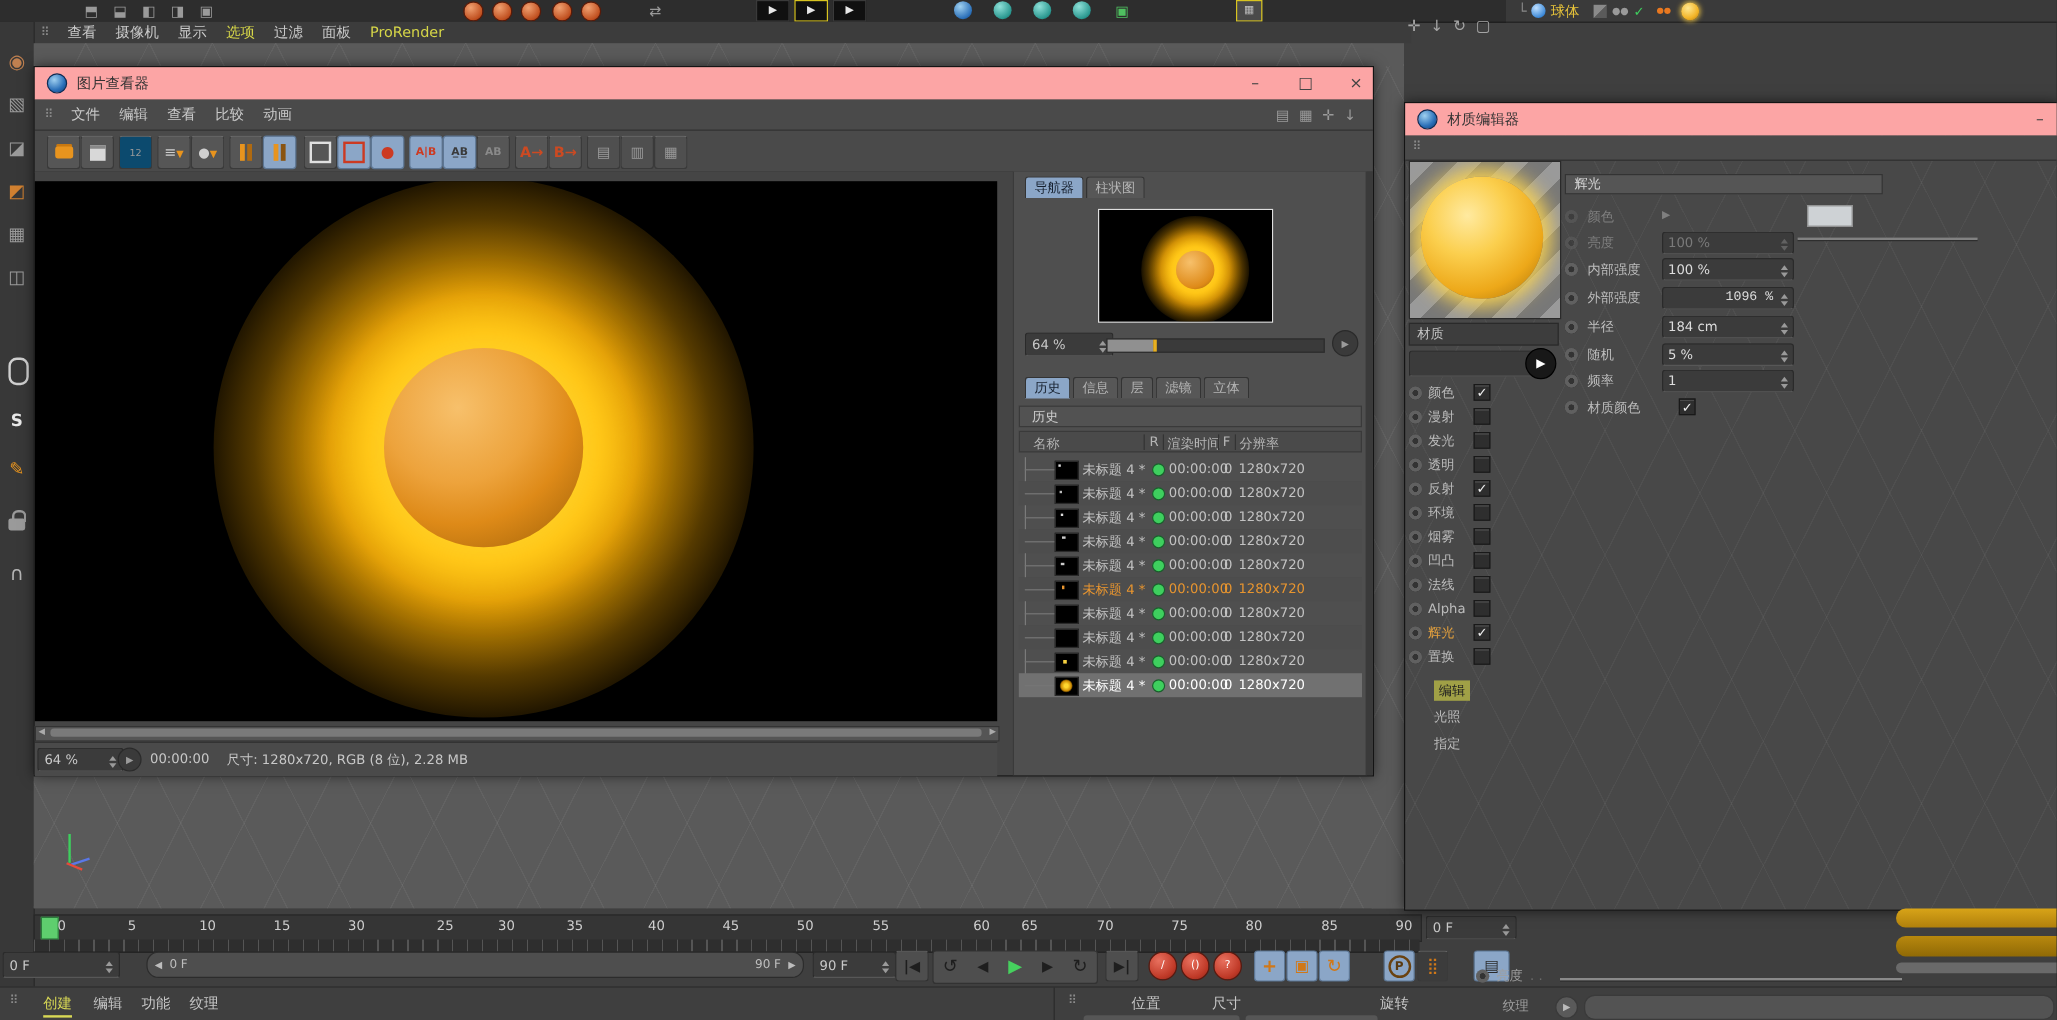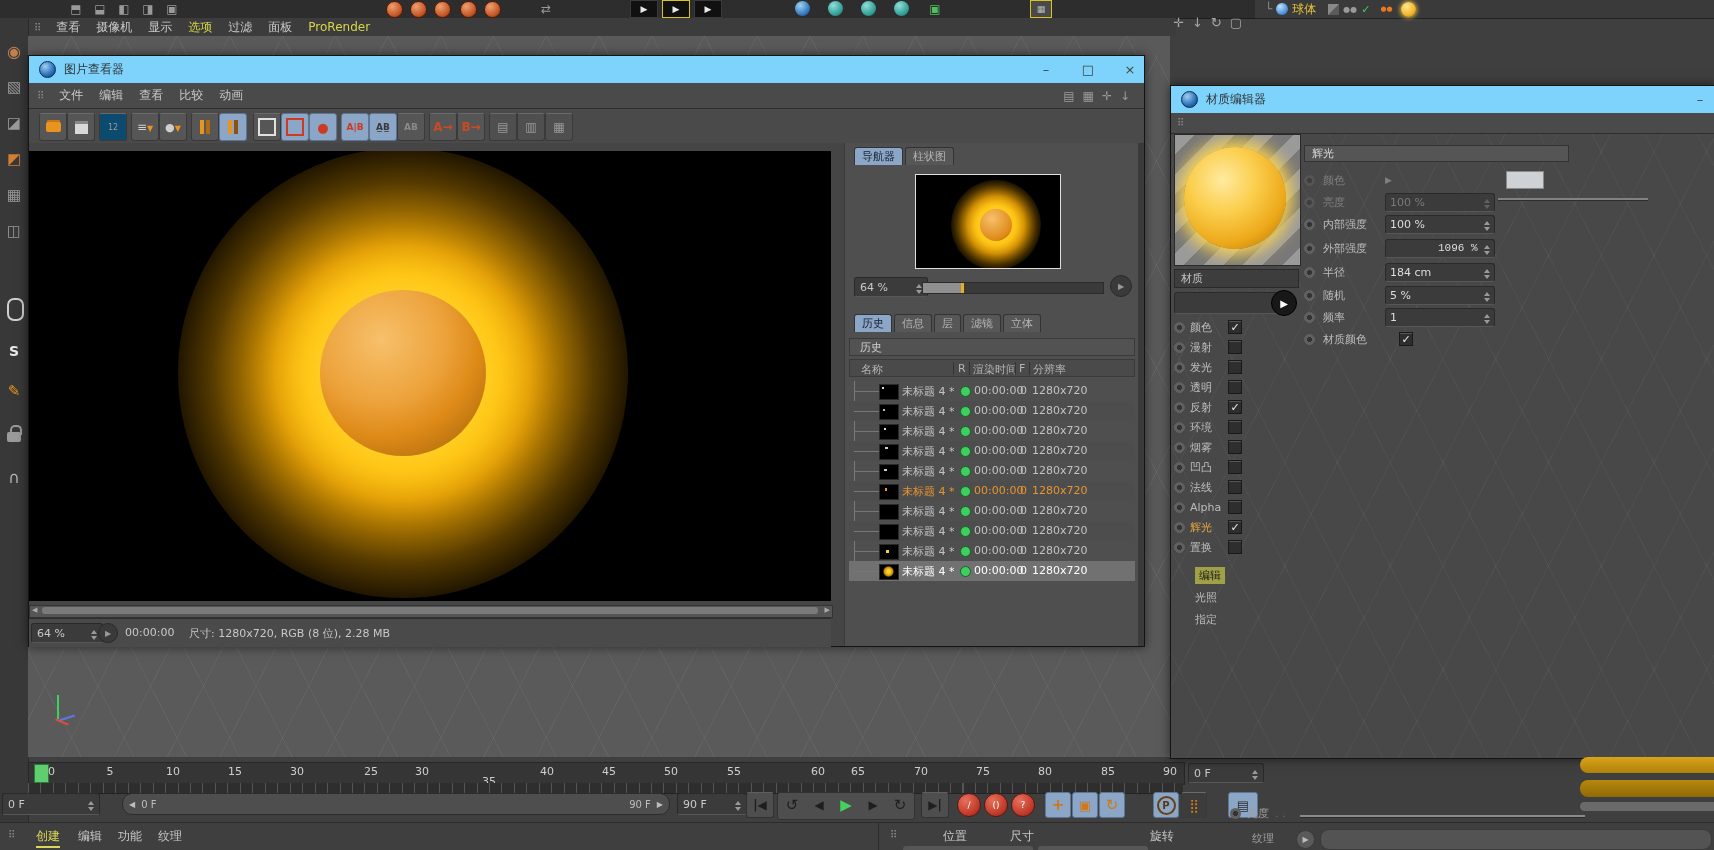--- a/index.html
+++ b/index.html
@@ -5,21 +5,21 @@
   html,body{margin:0;padding:0;background:#222;}
   #screen{position:relative;width:1714px;height:850px;overflow:hidden;background:#3f3f3f;
     font-family:"DejaVu Sans","Liberation Sans",sans-serif;font-size:12px;color:#c8c8c8;}
   .a{position:absolute;}
   .flex{display:flex;align-items:center;}
   .vp{background:#5a5a5a;
       background-image:repeating-linear-gradient(63deg,rgba(255,255,255,.05) 0 1px,transparent 1px 47px),
                        repeating-linear-gradient(-63deg,rgba(255,255,255,.05) 0 1px,transparent 1px 47px);}
   
   .win{border:1px solid #141414;box-shadow:0 0 10px rgba(0,0,0,.55);background:#454545;}
-  .titlebar{background:#7dd3fc;color:#333;display:flex;align-items:center;font-size:12px;}
+  .titlebar{background:#fca5a5;color:#333;display:flex;align-items:center;font-size:12px;}
   .appico{width:15px;height:15px;border-radius:50%;margin:0 8px 0 10px;
     background:radial-gradient(circle at 35% 30%,#9fd0f0,#2a6fb8 60%,#123a6e);border:1px solid #0e2b52;}
   .winbtn{width:30px;text-align:center;color:#444;font-size:13px;cursor:default;}
   .menubar{background:#4a4a4a;display:flex;align-items:center;gap:16px;color:#c9c9c9;border-bottom:1px solid #2e2e2e;}
   .grip{color:#8b8b8b;font-size:10px;letter-spacing:-1px;}
   
   .tile{position:absolute;width:26px;height:26px;background:#565656;border:1px solid #3a3a3a;border-top-color:#6a6a6a;
         border-radius:3px;display:flex;align-items:center;justify-content:center;}
   .tile.blue{background:#8ba6c7;border-color:#5d7693;}
   .fld{position:absolute;background:#3b3b3b;border:1px solid #2a2a2a;border-bottom-color:#575757;border-radius:3px;
@@ -138,21 +138,21 @@
 
   <div class="a" style="left:28px;top:762px;width:1155px;height:21px;background:#353535;border:1px solid #272727;font-size:11px;color:#cfcfcf;">
     <span class="a" style="left:5px;top:1px;width:13px;height:17px;background:#5ece6e;border:1px solid #2c7a3c;"></span>
     <span class="a" style="left:19px;top:2px;">0</span>
     <span class="a" style="left:69px;top:2px;width:24px;text-align:center;">5</span>
     <span class="a" style="left:132px;top:2px;width:24px;text-align:center;">10</span>
     <span class="a" style="left:194px;top:2px;width:24px;text-align:center;">15</span>
     <span class="a" style="left:256px;top:2px;width:24px;text-align:center;">30</span>
     <span class="a" style="left:319px;top:2px;width:24px;text-align:center;margin-left:11px;">25</span>
     <span class="a" style="left:381px;top:2px;width:24px;text-align:center;">30</span>
-    <span class="a" style="left:443px;top:12px;width:24px;text-align:right;">35</span>
+    <span class="a" style="left:443px;top:2px;width:24px;text-align:left;">35</span>
     <span class="a" style="left:506px;top:2px;width:24px;text-align:center;">40</span>
     <span class="a" style="left:568px;top:2px;width:24px;text-align:center;">45</span>
     <span class="a" style="left:630px;top:2px;width:24px;text-align: center;">50</span>
     <span class="a" style="left:693px;top:2px;width:24px;text-align:center;">55</span>
     <span class="a" style="left:777px;top:2px;width:24px;text-align:center;">60</span>
     <span class="a" style="left:817px;top:2px;width:24px;text-align:center;">65</span>
     <span class="a" style="left:880px;top:2px;width:24px;text-align:center;">70</span>
     <span class="a" style="left:942px;top:2px;width:24px;text-align:center;">75</span>
     <span class="a" style="left:1004px;top:2px;width:24px;text-align:center;">80</span>
     <span class="a" style="left:1067px;top:2px;width:24px;text-align:center;">85</span>

